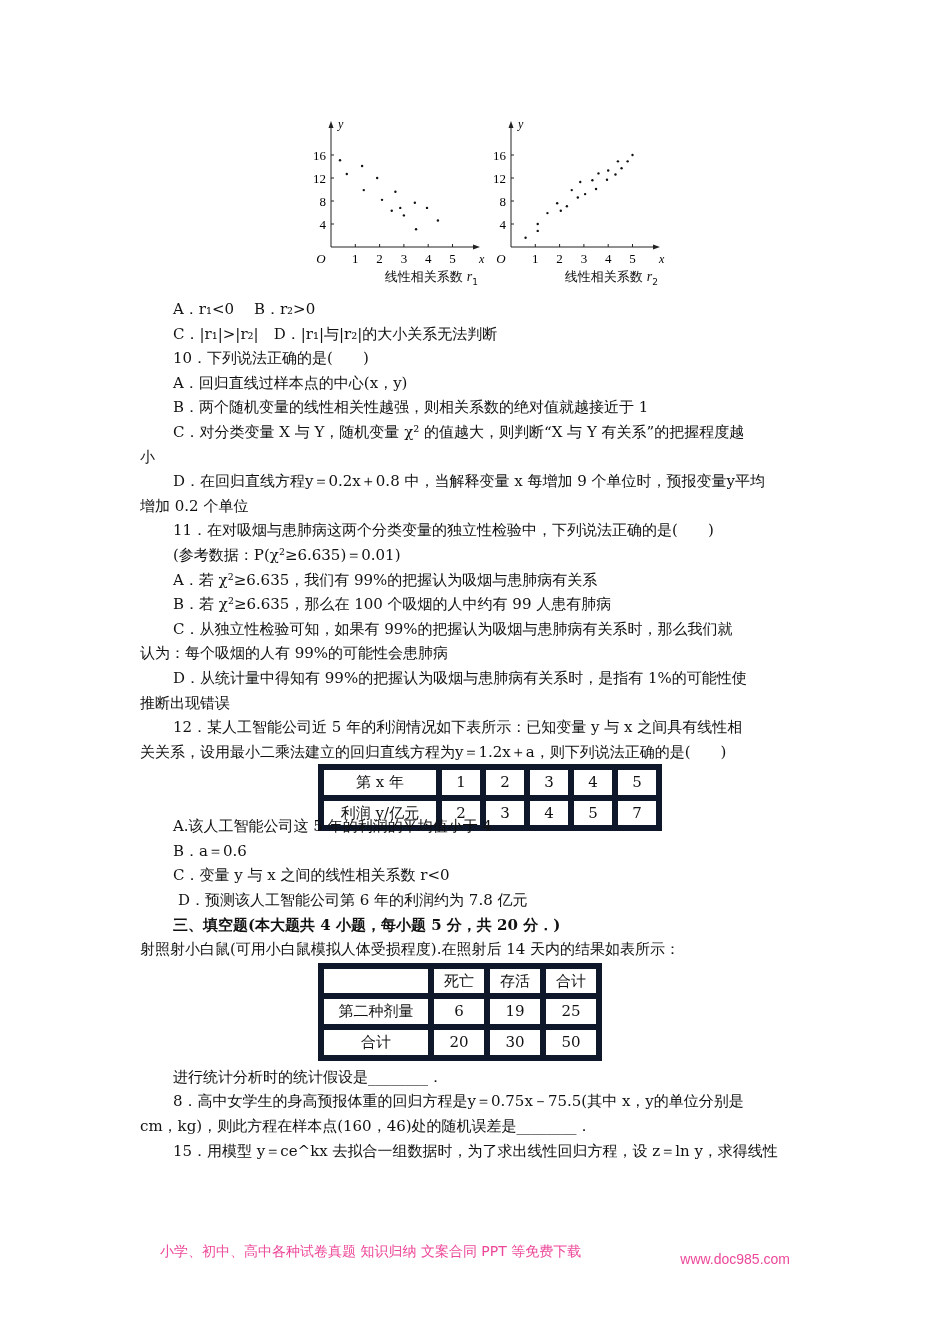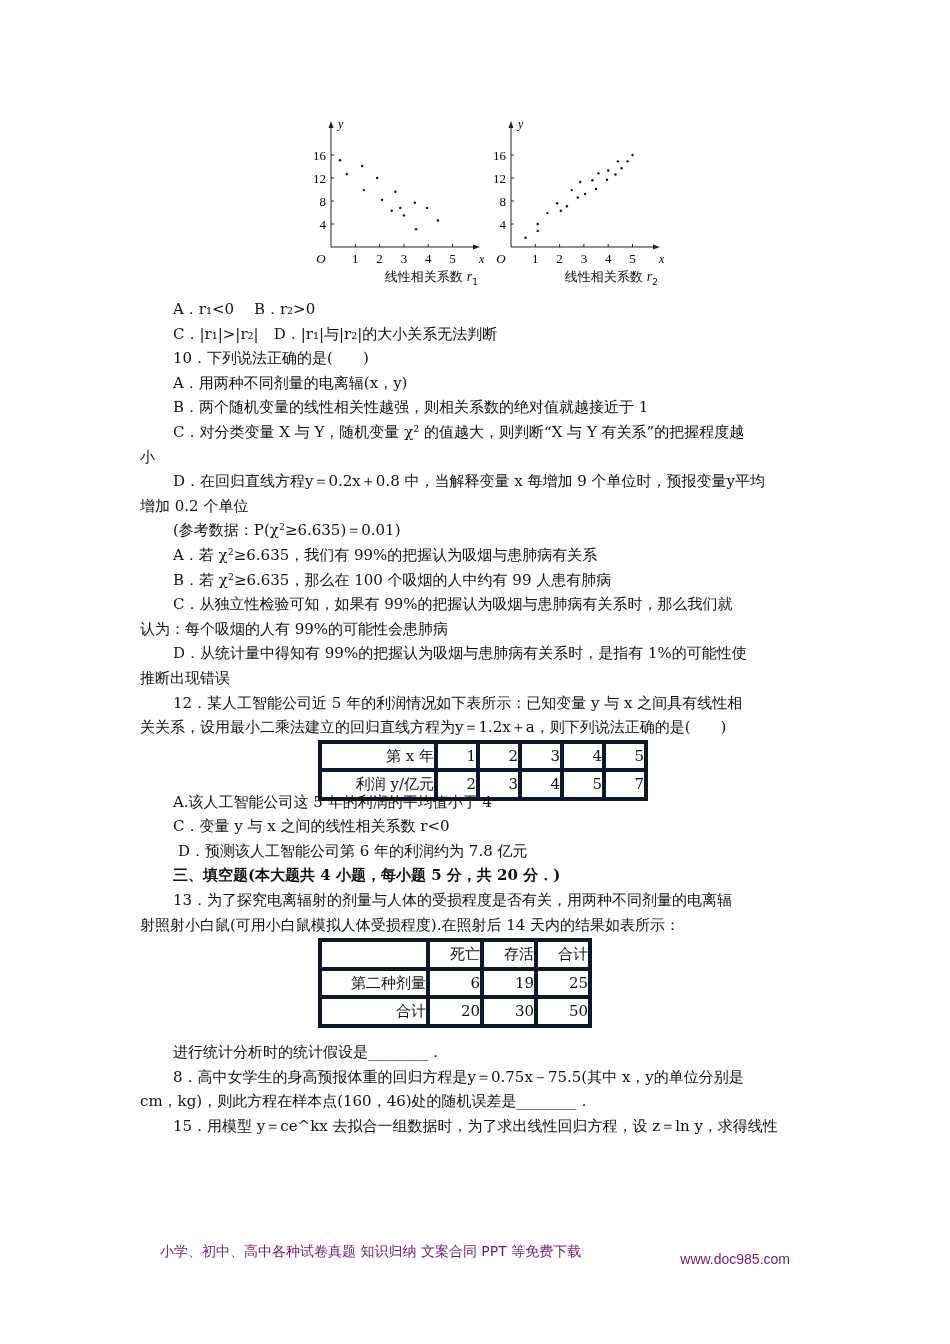--- a/index.html
+++ b/index.html
@@ -12,23 +12,23 @@
   .chart-caption { position: absolute; top: 150px; left: 28px; width: 150px; text-align: right;
                    font-family: "DejaVu Sans", sans-serif; font-size: 13px; }
   .chart-caption i { font-family: "Liberation Serif", serif; font-style: italic; font-size: 14px; }
   .chart-caption sub { font-size: 9px; }
   .text { position: absolute; left: 140px; width: 670px; font-size: 15px; line-height: 24.6px; }
   .line { white-space: nowrap; height: 24.6px; }
   .ind { padding-left: 33px; }
   .ind2 { padding-left: 38px; }
   .bold { font-weight: bold; }
   table.tbl { border-collapse: collapse; font-size: 15px; }
-  table.tbl td { border: 4px solid #0f172a; text-align: right; height: 22px; padding: 0; }
+  table.tbl td { border: 6px solid #0f172a; text-align: center; height: 22px; padding: 0; }
   .footer { position: absolute; left: 160px; top: 1243px; width: 640px; font-family: "DejaVu Sans", sans-serif;
-            font-size: 14px; color: #701a75; white-space: nowrap; }
+            font-size: 14px; color: #ec4899; white-space: nowrap; }
   .footer .url { position: absolute; right: 10px; top: 8px; font-family: "Liberation Sans", sans-serif; }
 </style>
 </head>
 <body>
 
 <div class="page">
 
   <div class="charts">
     <div class="chart" id="chart0" style="left:0px">
       <svg width="190" height="150">
@@ -131,27 +131,28 @@
         <i>r</i><sub>2</sub>
       </div>
     </div>
   </div>
 
   <div class="text" style="top:297px">
     <div class="line ind">A．r₁&lt;0　 B．r₂&gt;0</div>
     <div class="line ind">C．|r₁|&gt;|r₂|　D．|r₁|与|r₂|的大小关系无法判断</div>
 
     <div class="line ind">10．下列说法正确的是(　　)</div>
-    <div class="line ind">A．用两种不同剂量的电离辐(x，y)</div>
+    <div class="line ind">A．回归直线过样本点的中心(x，y)</div>
     <div class="line ind">B．两个随机变量的线性相关性越强，则相关系数的绝对值就越接近于 1</div>
     <div class="line ind">C．对分类变量 X 与 Y，随机变量 χ² 的值越大，则判断“X 与 Y 有关系”的把握程度越</div>
     <div class="line">小</div>
     <div class="line ind">D．在回归直线方程y＝0.2x＋0.8 中，当解释变量 x 每增加 9 个单位时，预报变量y平均</div>
     <div class="line">增加 0.2 个单位</div>
 
+    <div class="line ind">11．在对吸烟与患肺病这两个分类变量的独立性检验中，下列说法正确的是(　　)</div>
     <div class="line ind">(参考数据：P(χ²≥6.635)＝0.01)</div>
     <div class="line ind">A．若 χ²≥6.635，我们有 99%的把握认为吸烟与患肺病有关系</div>
     <div class="line ind">B．若 χ²≥6.635，那么在 100 个吸烟的人中约有 99 人患有肺病</div>
     <div class="line ind">C．从独立性检验可知，如果有 99%的把握认为吸烟与患肺病有关系时，那么我们就</div>
     <div class="line">认为：每个吸烟的人有 99%的可能性会患肺病</div>
     <div class="line ind">D．从统计量中得知有 99%的把握认为吸烟与患肺病有关系时，是指有 1%的可能性使</div>
     <div class="line">推断出现错误</div>
 
     <div class="line ind">12．某人工智能公司近 5 年的利润情况如下表所示：已知变量 y 与 x 之间具有线性相</div>
     <div class="line">关关系，设用最小二乘法建立的回归直线方程为y＝1.2x＋a，则下列说法正确的是(　　)</div>
@@ -173,26 +174,26 @@
           <td>3</td>
           <td>4</td>
           <td>5</td>
           <td>7</td>
         </tr>
       </tbody>
         </table>
     </div>
 
     <div class="line ind">A.该人工智能公司这 5 年的利润的平均值小于 4</div>
+    <div class="line ind">B．a＝0.6</div>
     <div class="line ind">C．变量 y 与 x 之间的线性相关系数 r&lt;0</div>
     <div class="line ind2">D．预测该人工智能公司第 6 年的利润约为 7.8 亿元</div>
 
     <div class="line ind bold">三、填空题(本大题共 4 小题，每小题 5 分，共 20 分．)</div>
 
-    <div class="line ind">13．为了探究电离辐射的剂量与人体的受损程度是否有关，用两种不同剂量的电离辐</div>
     <div class="line">射照射小白鼠(可用小白鼠模拟人体受损程度).在照射后 14 天内的结果如表所示：</div>
 
     <div style="height:102px; padding-left:178px; padding-top:1px;">
       <table class="tbl">
         <tbody>
             <tr>
           <td style="width:104px"></td>
           <td style="width:50px">死亡</td>
           <td style="width:50px">存活</td>
           <td style="width:50px">合计</td>

